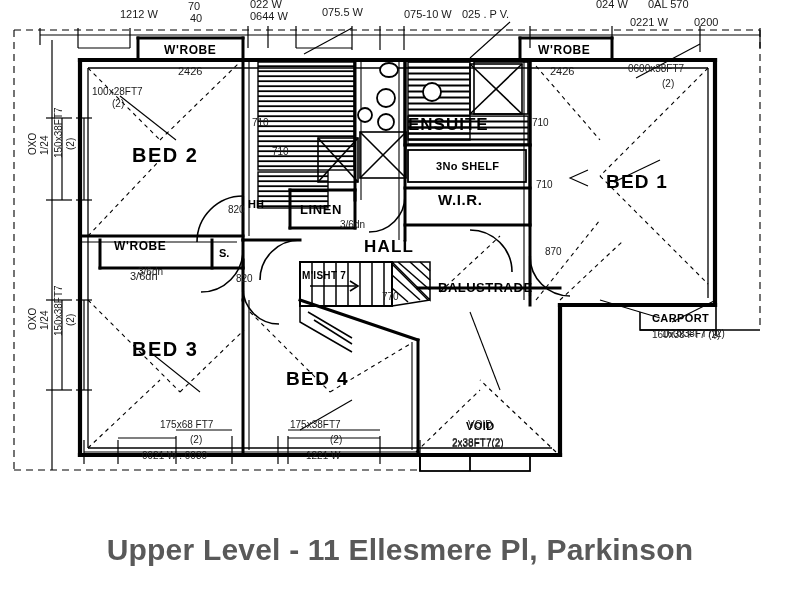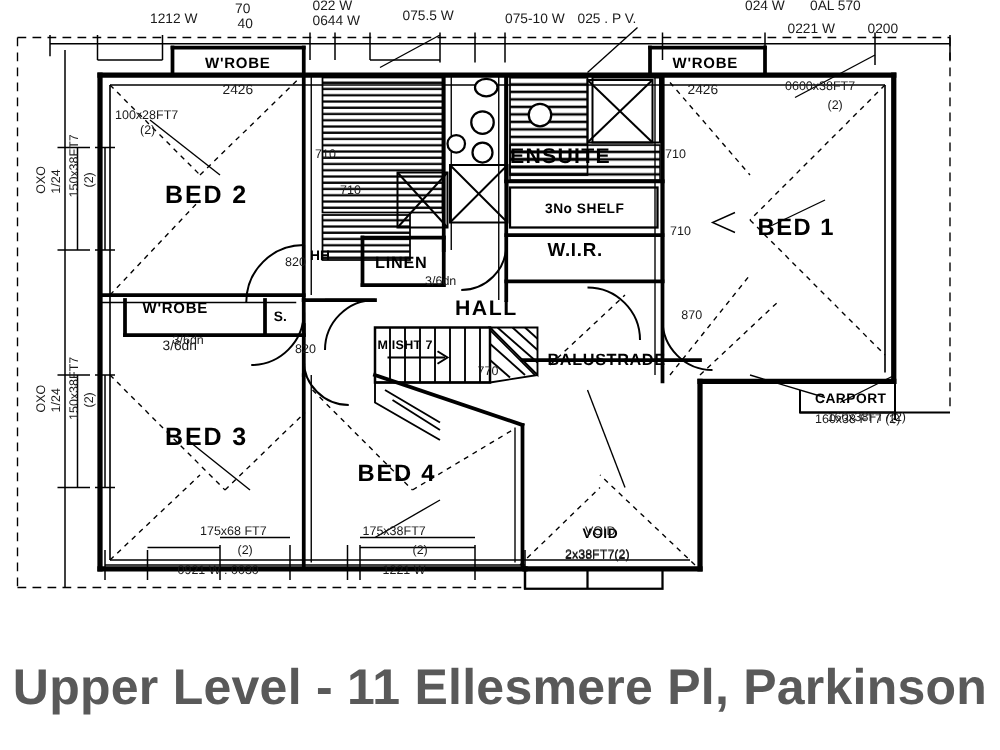--- a/index.html
+++ b/index.html
@@ -33,21 +33,21 @@
     top: 500px;
     width: 800px;
     height: 100px;
     display: flex;
     align-items: center;
     justify-content: center;
     background: #ffffff;
   }
   #caption-text {
     font-family: "Liberation Sans", sans-serif;
-    font-size: 40px;
+    font-size: 30px;
     font-weight: bold;
     color: #595959;
     letter-spacing: 0.2px;
     white-space: nowrap;
   }
   .room-label {
     font-family: "Liberation Sans", sans-serif;
     font-weight: bold;
     fill: #000000;
   }

